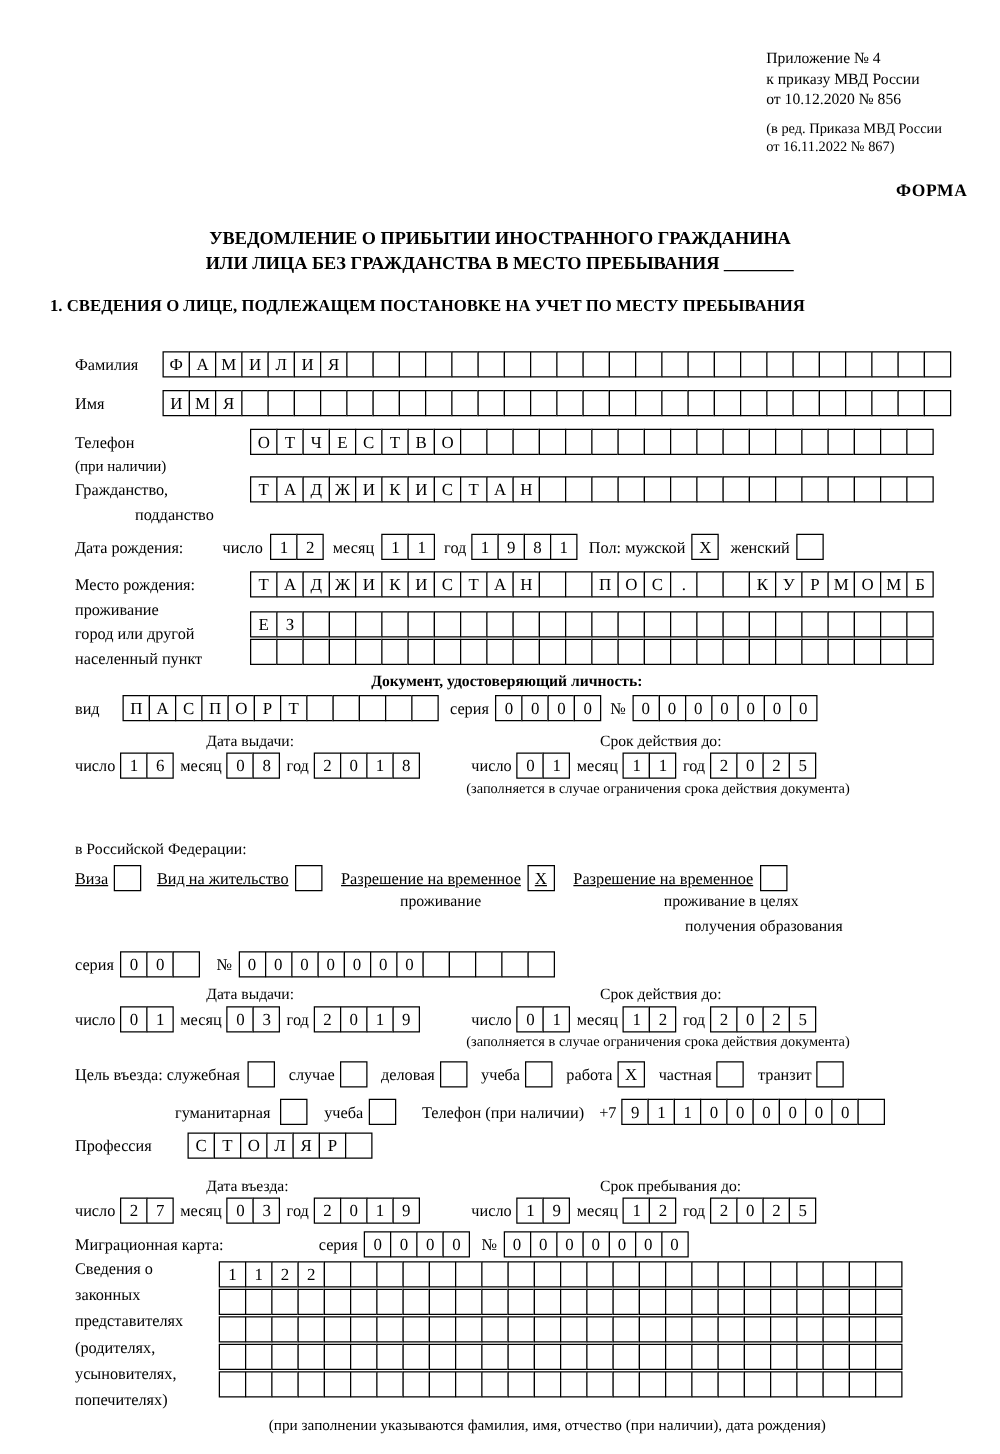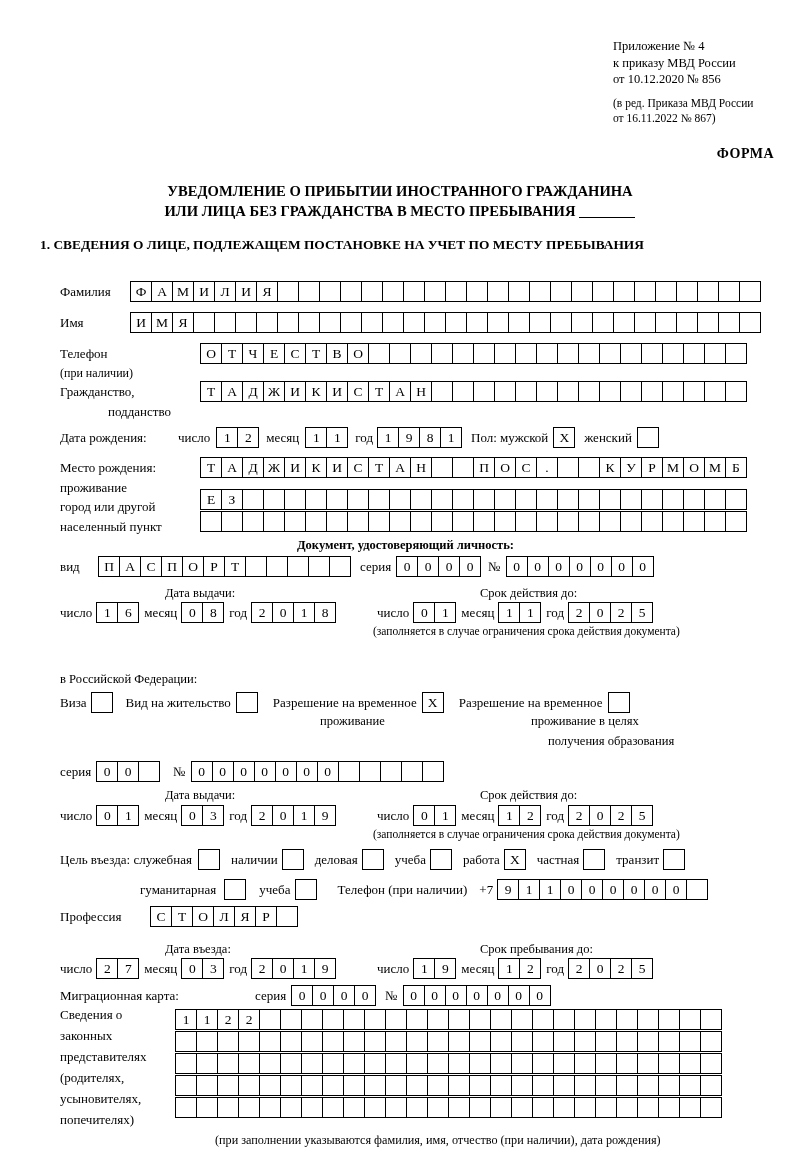--- a/index.html
+++ b/index.html
@@ -403,21 +403,21 @@
         <span class="cell">2</span>
         <span class="cell">0</span>
         <span class="cell">2</span>
         <span class="cell">5</span>
       </span>
   </div>
   <div style="position:absolute;left:373px;top:625px;font-size:11.5px;">(заполняется в случае ограничения срока действия документа)</div>
 
   <div style="position:absolute;left:60px;top:672px;font-size:12.6px;">в Российской Федерации:</div>
 
-  <div class="row" style="left:60px;top:692px;">
+  <div class="row" style="left:60px;top:692px;text-decoration:underline;">
     <span class="lbl" style="margin-right:4px">Виза</span>
     <span class="cells">
         <span class="cell"></span>
       </span>
     <span class="lbl" style="margin:0 5px 0 14px">Вид на жительство</span>
     <span class="cells">
         <span class="cell"></span>
       </span>
     <span class="lbl" style="margin:0 5px 0 16px">Разрешение на временное</span>
     <span class="cells">
@@ -495,21 +495,21 @@
         <span class="cell">5</span>
       </span>
   </div>
   <div style="position:absolute;left:373px;top:828px;font-size:11.5px;">(заполняется в случае ограничения срока действия документа)</div>
 
   <div class="row" style="left:60px;top:849px;">
     <span class="lbl" style="margin-right:6px">Цель въезда: служебная</span>
     <span class="cells">
         <span class="cell"></span>
       </span>
-    <span class="lbl" style="margin:0 4px 0 12px">наличии</span>
+    <span class="lbl" style="margin:0 4px 0 12px">случае</span>
     <span class="cells">
         <span class="cell"></span>
       </span>
     <span class="lbl" style="margin:0 4px 0 12px">деловая</span>
     <span class="cells">
         <span class="cell"></span>
       </span>
     <span class="lbl" style="margin:0 4px 0 12px">учеба</span>
     <span class="cells">
         <span class="cell"></span>

